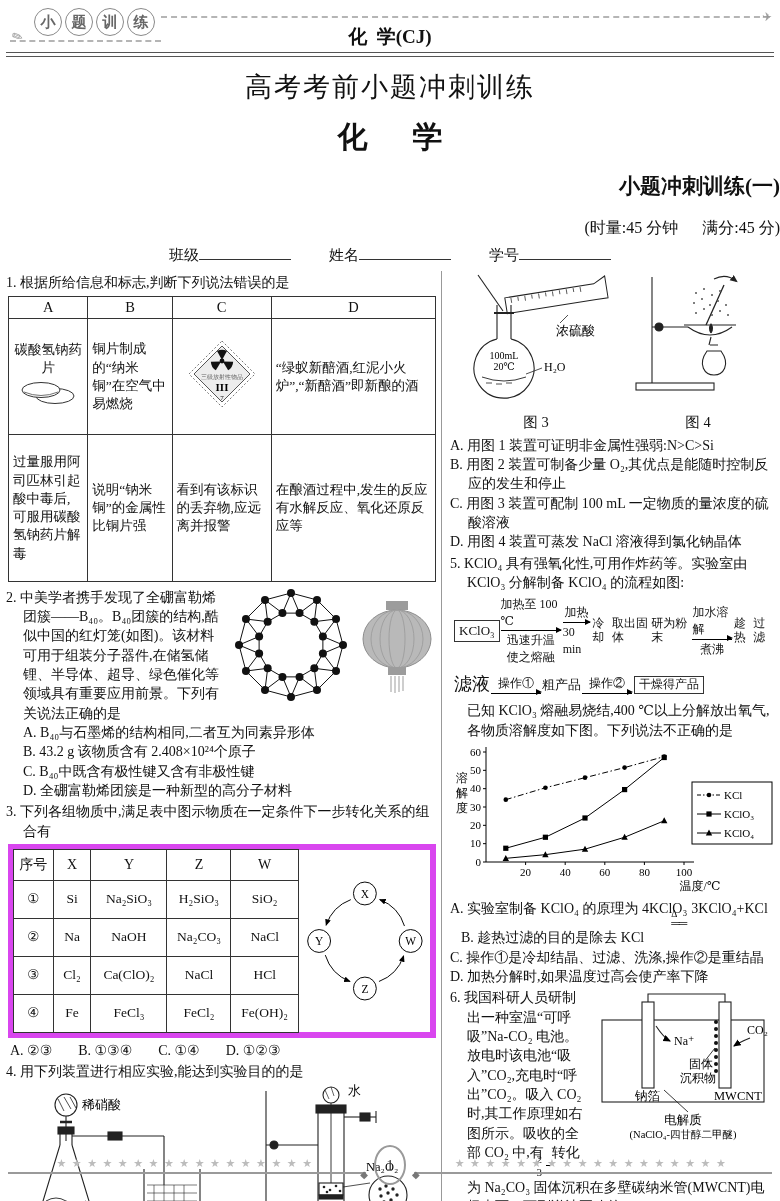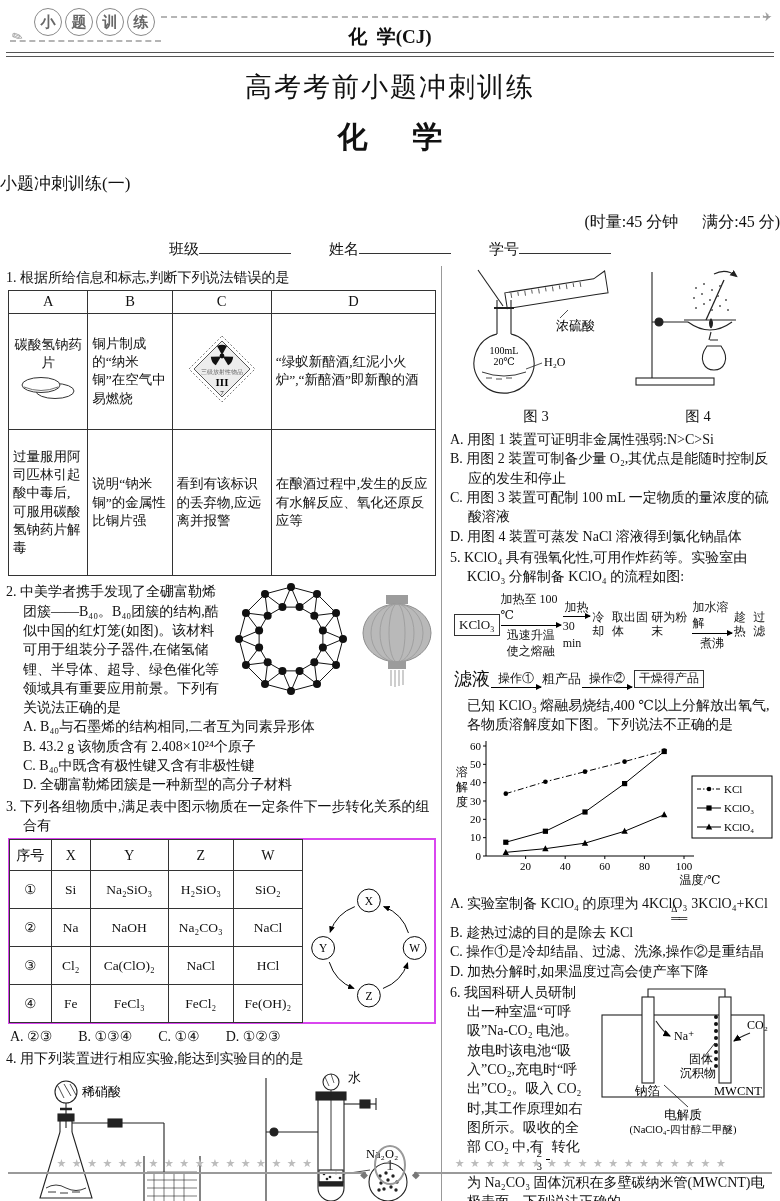--- a/index.html
+++ b/index.html
@@ -12,40 +12,40 @@
   .logo-circle{width:26px;height:26px;border:1.6px solid #8a8a8a;border-radius:50%;display:flex;
                align-items:center;justify-content:center;font-weight:700;font-size:15px;color:#666;background:#fff}
   .pen-icon{position:absolute;left:2px;bottom:-6px;color:#9a9a9a;font-size:13px;transform:rotate(-25deg)}
   .dash-line{flex:1;margin-top:10px;border-top:2px dashed #b5b5b5;position:relative}
   .plane-icon{position:absolute;right:-2px;top:-9px;color:#9a9a9a;font-size:12px}
   .h-subject{position:absolute;left:0;right:0;top:24px;text-align:center;font-weight:700;font-size:19px;white-space:pre}
   .dbl{margin:0 6px;height:3px;border-top:1.6px solid #555;border-bottom:1.6px solid #555}
   
   .t-main{text-align:center;font-size:27px;font-weight:400;letter-spacing:2px;margin-top:12px}
   .t-subject{text-align:center;font-size:30px;font-weight:700;white-space:pre;margin-top:10px}
-  .t-section{text-align:left;font-size:17px;font-weight:400;margin-top:14px}
+  .t-section{text-align:right;font-size:21px;font-weight:700;margin-top:14px}
   .t-meta{text-align:right;font-size:16px;margin-top:16px;white-space:pre}
   .t-fields{display:flex;justify-content:center;gap:38px;margin-top:6px;font-size:15px}
   .blank{display:inline-block;width:92px;border-bottom:1px solid #333;height:14px;vertical-align:baseline}
   
   .cols{display:flex;padding:0 6px;margin-top:6px}
   .col-left{width:438px;padding-right:5px}
   .col-right{flex:1;border-left:1px solid #999;padding-left:8px}
   .stem{padding-left:17px;text-indent:-17px;margin-top:2px}
   .opt{margin-left:17px;padding-left:18px;text-indent:-18px}
   .cont{margin-left:17px}
   
   table{border-collapse:collapse}
   .q1t{margin:3px 0 4px 2px}
   .q1t td{border:1px solid #333;padding:18px 4px;font-size:13.5px;vertical-align:middle;line-height:1.35}
   .q1t .hd{text-align:center;font-size:14.5px;padding:1px}
   .q1t .c1{width:72px}.q1t .c2{width:80px}.q1t .c3{width:92px;text-align:center}.q1t .c4{width:168px}
   .cellA{text-align:center}
   
-  .q3wrap{display:flex;border:2px solid #d946ef;margin:3px 0 2px 2px;align-items:flex-end}
+  .q3wrap{display:flex;border:6px solid #d946ef;margin:3px 0 2px 2px;align-items:center}
   .q3t td{border:1px solid #333;padding:2px 3px;font-size:13.5px;text-align:center;height:33px}
   .q3t tr:first-child td{height:26px;font-size:14px}
   .q3t .s1{width:40px}.q3t .s2{width:36px}.q3t .s3{width:76px}.q3t .s4{width:62px}.q3t .s5{width:66px}
   .q3t{margin:-1px}
   .cyclebox{flex:1;display:flex;align-items:center;justify-content:center}
   .q3opts{display:flex;gap:26px;margin-top:3px;padding-left:4px}
   
   .figrow{display:flex;justify-content:space-around;align-items:flex-end;margin-top:2px}
   .figblk{text-align:center}
   .figcap{font-size:14.5px;margin-top:7px}
@@ -596,21 +596,21 @@
             <line x1="245" y1="91" x2="269" y2="91" stroke="#000"></line>
             <path d="M257,87.6 L260.2,93.6 L253.8,93.6 Z" fill="#000"></path>
             <text x="272" y="95" font-size="11">KClO₄</text>
           </svg>
         <div class="opt" style="margin-left:0">
           <span>A. 实验室制备 KClO₄ 的原理为 4KClO₃</span><span class="eqd">
               <span class="top">Δ</span>
               <span class="bot">══</span>
             </span><span>3KClO₄+KCl</span>
         </div>
-        <div class="opt" style="margin-left:0">B. 趁热过滤的目的是除去 KCl</div>
+        <div class="opt" style="margin-left:11px">B. 趁热过滤的目的是除去 KCl</div>
         <div class="opt" style="margin-left:0">C. 操作①是冷却结晶、过滤、洗涤,操作②是重结晶</div>
         <div class="opt" style="margin-left:0">D. 加热分解时,如果温度过高会使产率下降</div>
       </div>
 
       <div style="margin-top:2px">
         <div class="q6figs">
           <svg width="182" height="152" viewBox="0 0 182 152">
             <defs>
               <marker id="ah6" markerWidth="8" markerHeight="7" refX="6" refY="3" orient="auto">
                 <path d="M0,0 L7,3 L0,6 Z" fill="#000"></path>

